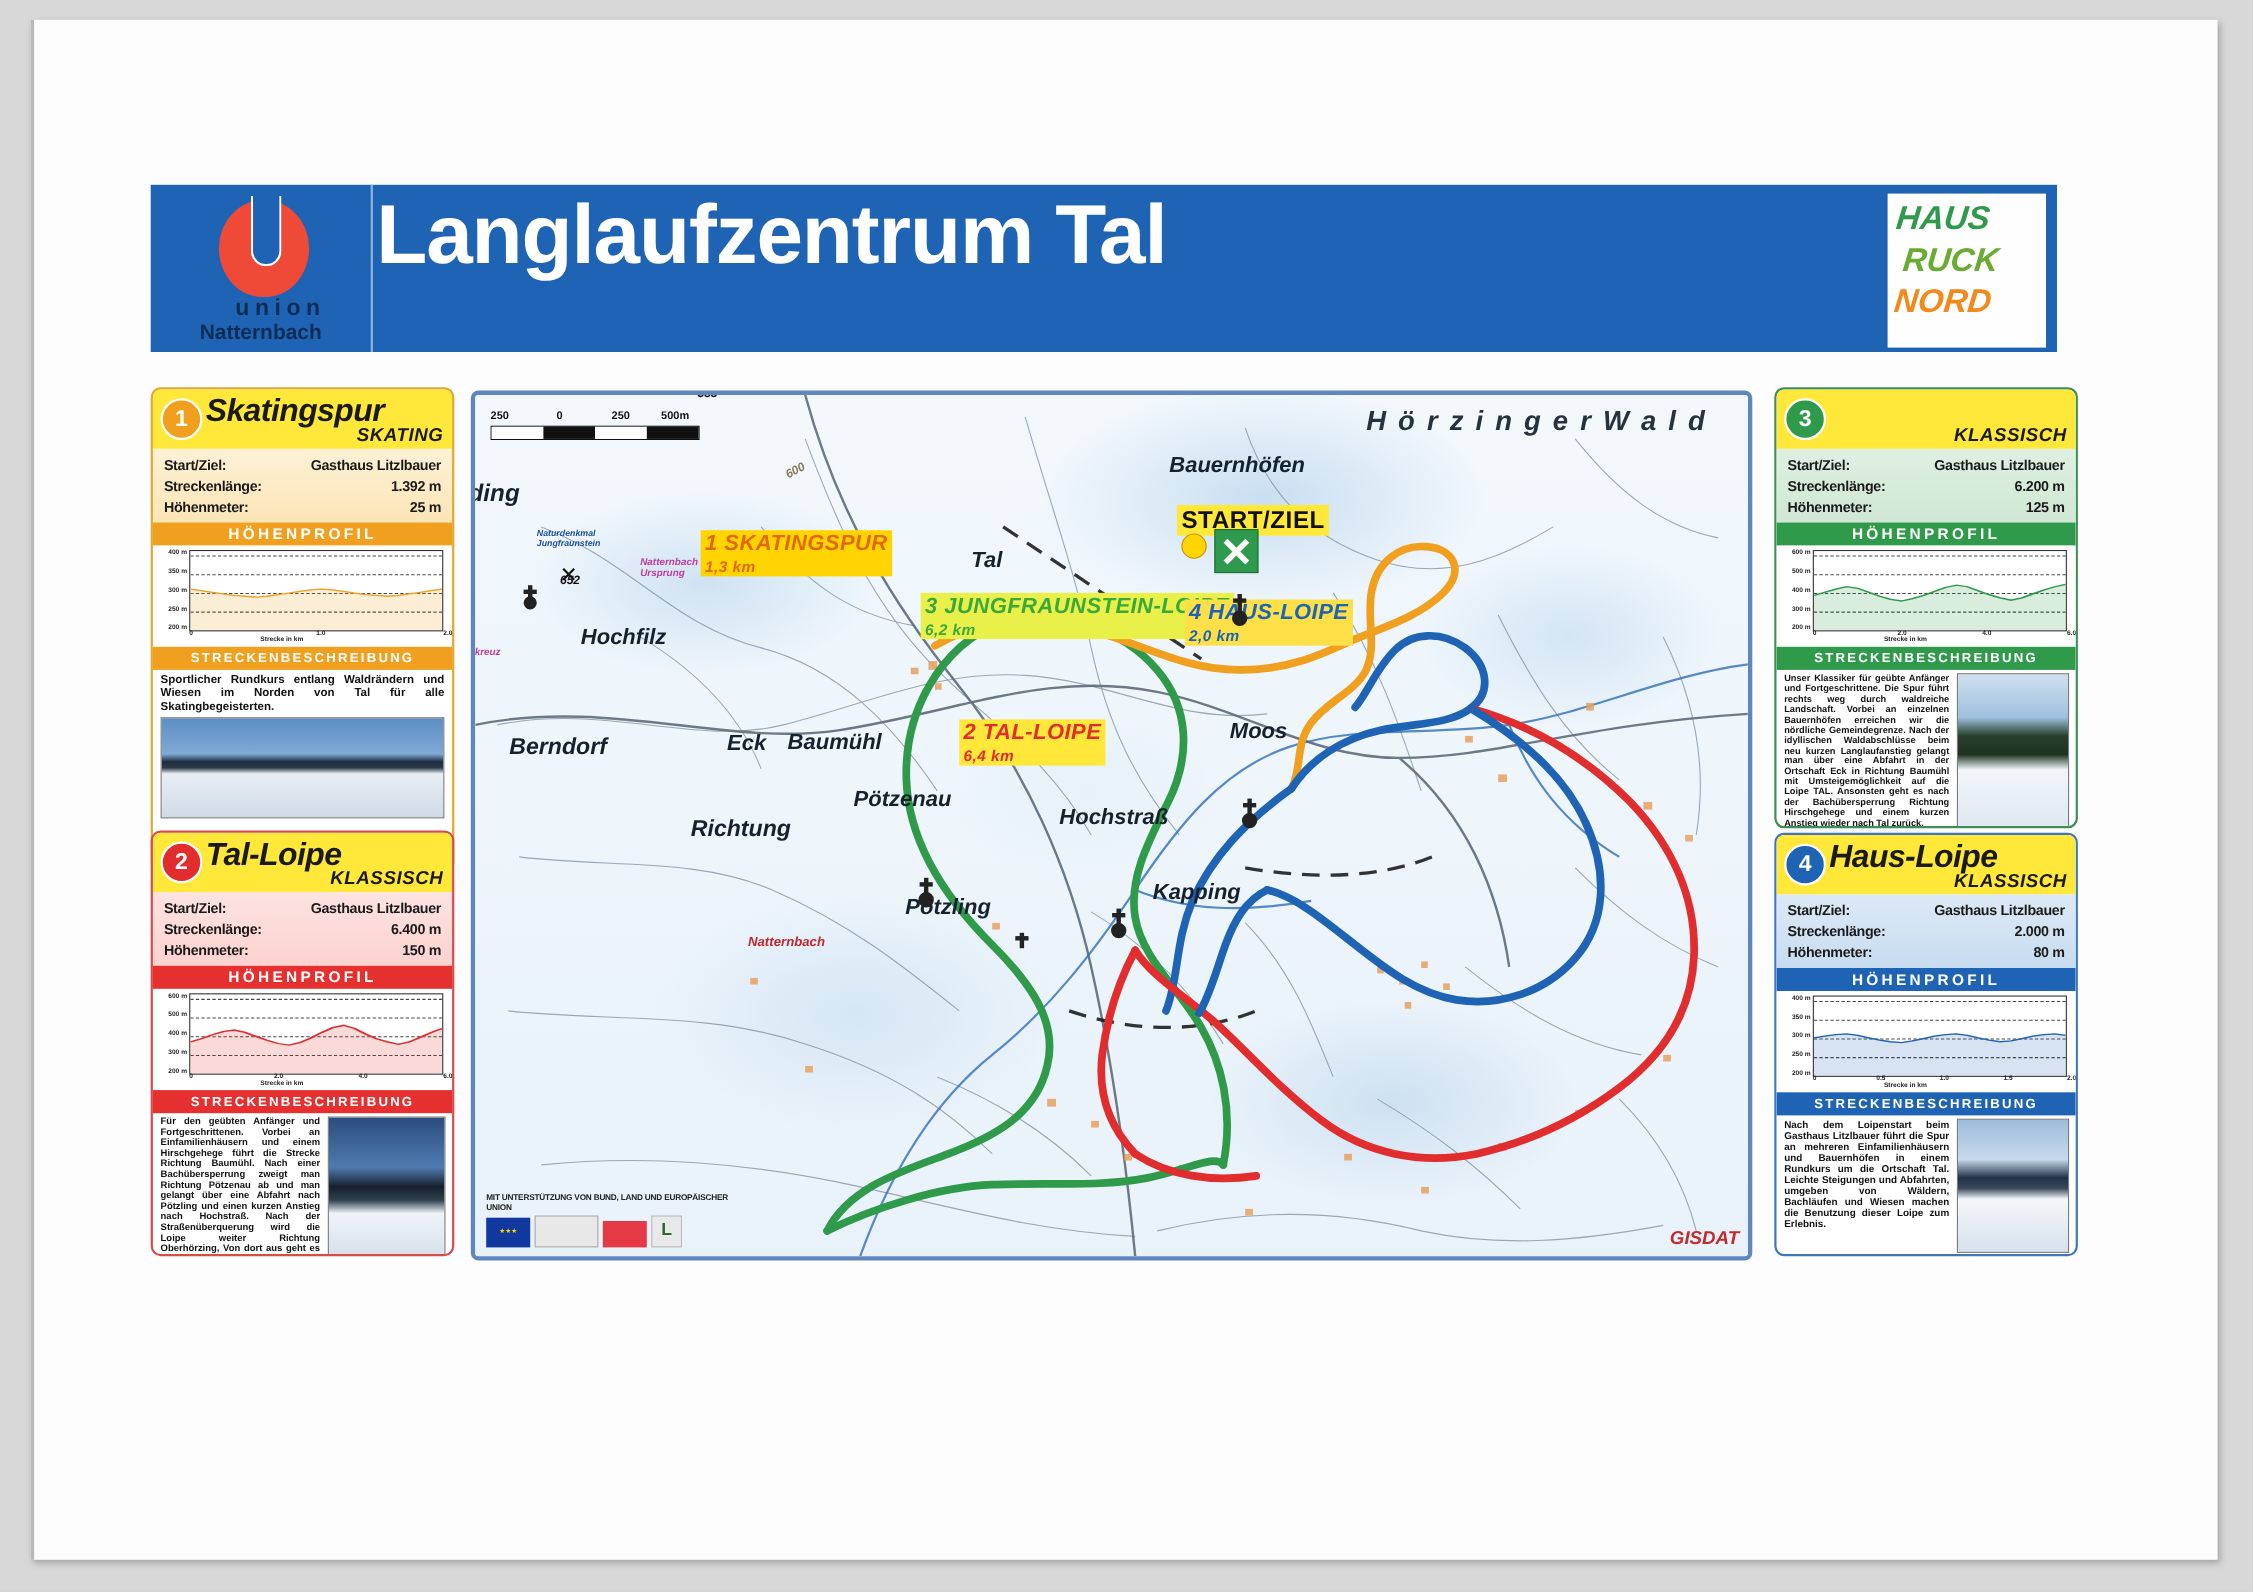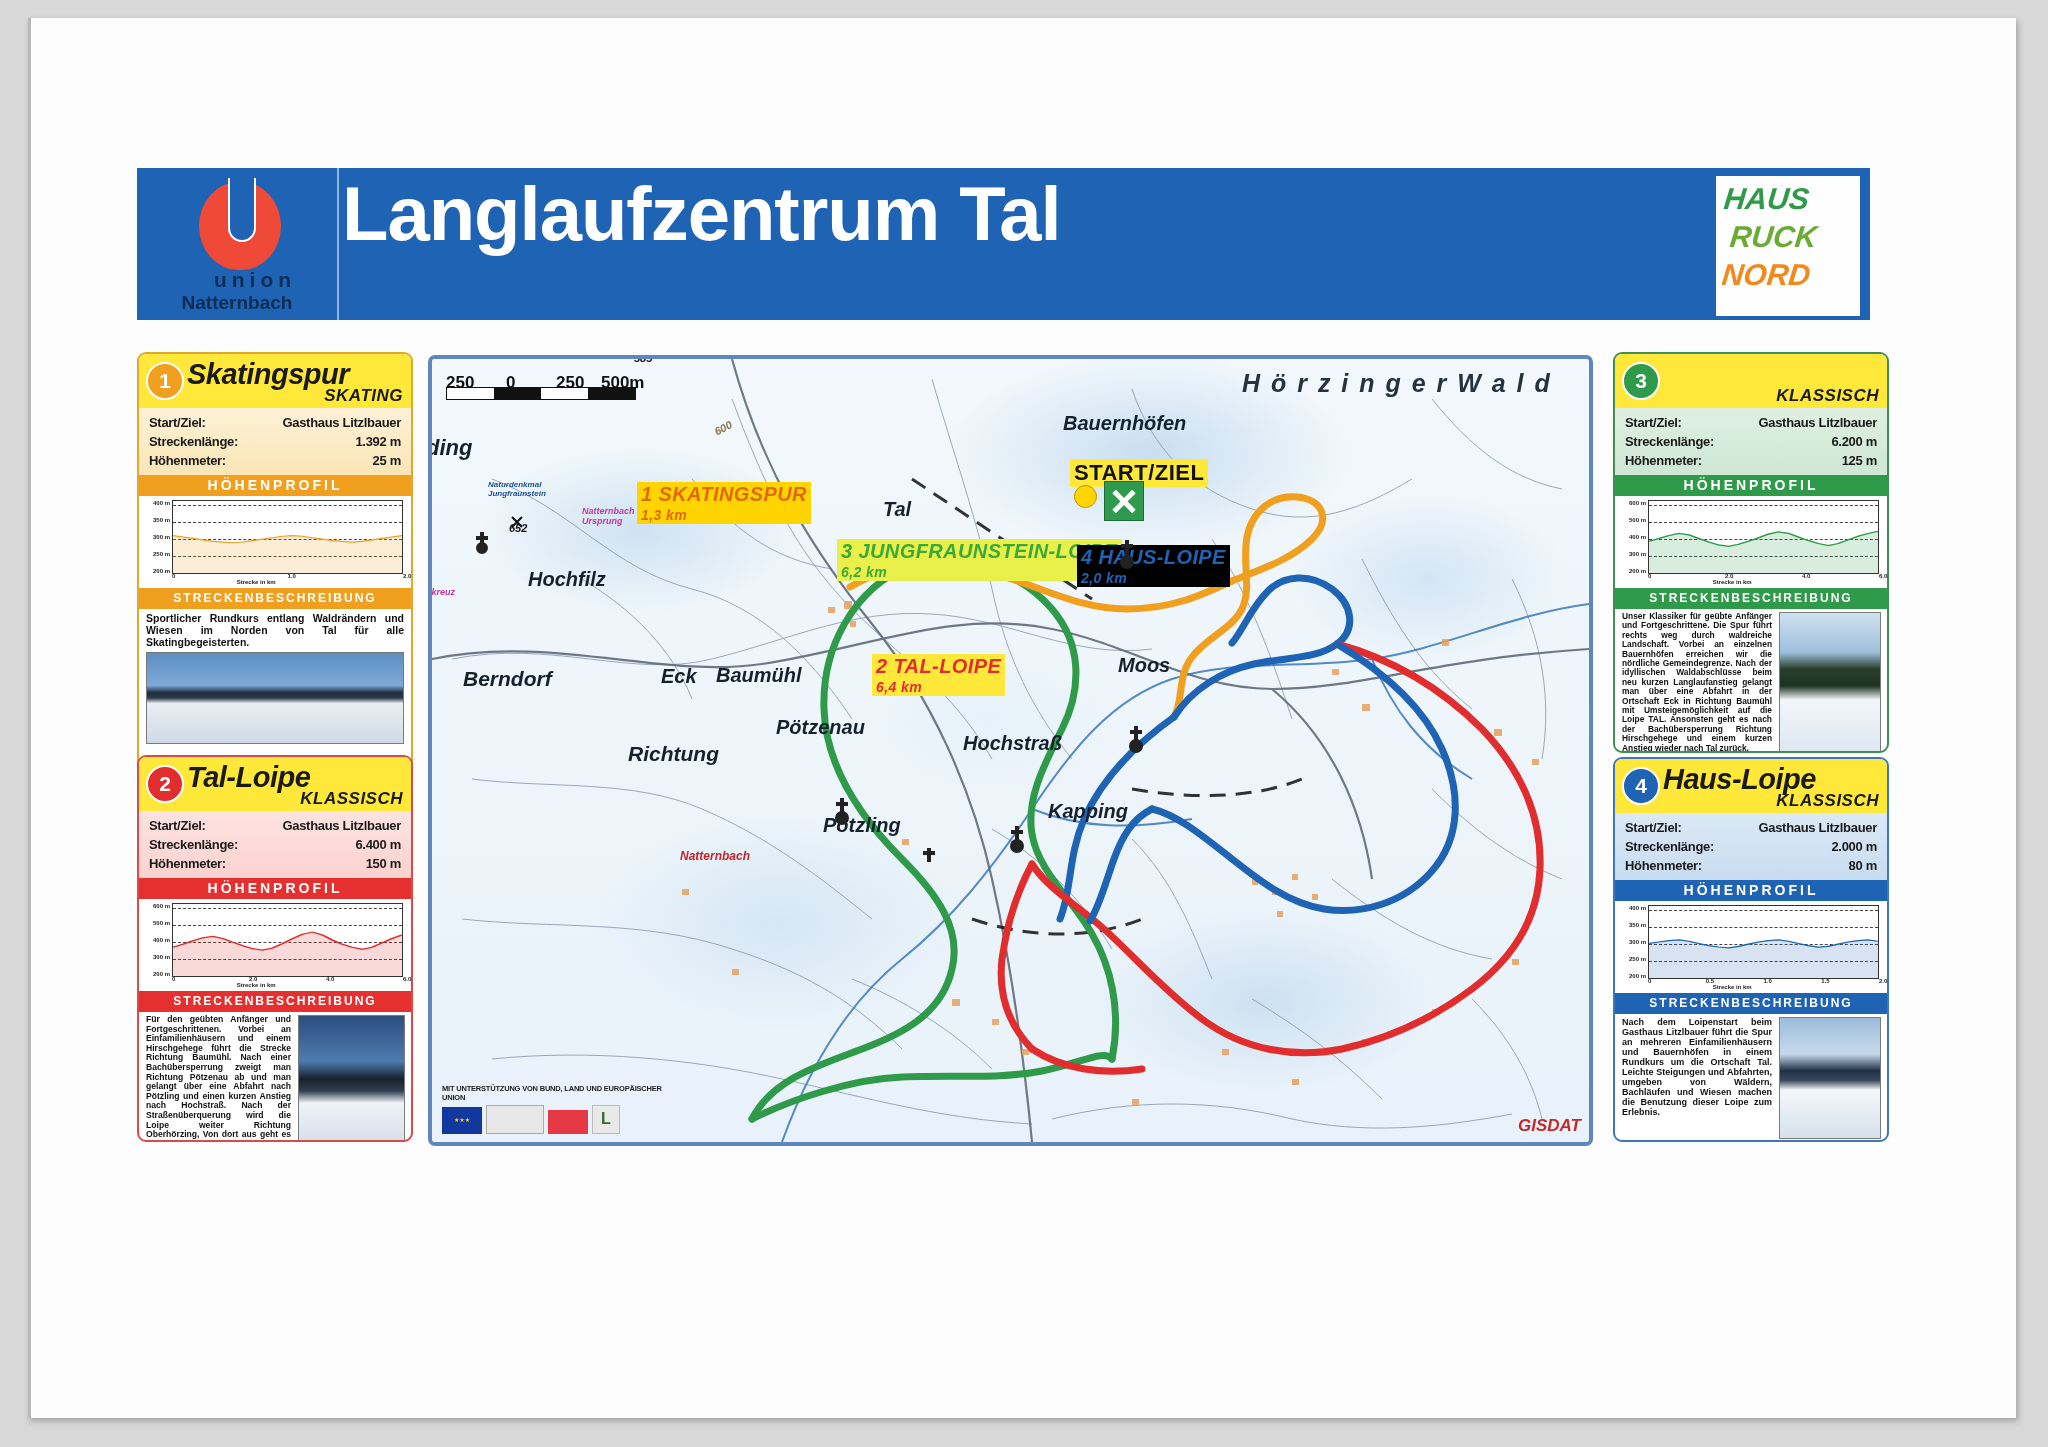--- a/index.html
+++ b/index.html
@@ -75,21 +75,21 @@
     background:
       radial-gradient(ellipse 230px 120px at 18% 22%, #cfe2f2 0%, rgba(207,226,242,0) 70%),
       radial-gradient(ellipse 280px 140px at 62% 12%, #c9def1 0%, rgba(201,222,241,0) 72%),
       radial-gradient(ellipse 200px 120px at 86% 28%, #d3e5f4 0%, rgba(211,229,244,0) 70%),
       radial-gradient(ellipse 260px 150px at 30% 72%, #d5e6f4 0%, rgba(213,230,244,0) 72%),
       radial-gradient(ellipse 240px 130px at 72% 82%, #cde1f1 0%, rgba(205,225,241,0) 72%),
       radial-gradient(ellipse 180px 110px at 48% 46%, #e6f1f9 0%, rgba(230,241,249,0) 72%),
       linear-gradient(#f2f8fc,#e9f2fa);}
   .scalebar{position:absolute;left:14px;top:14px;width:190px;}
   .scalebar .nums{position:relative;height:14px;}
-  .scalebar .nums span{position:absolute;font-size:17px;font-weight:bold;color:#111;}
+  .scalebar .nums span{position:absolute;font-size:10px;font-weight:bold;color:#111;}
   .scalebar .bar{position:relative;height:11px;border:1px solid #111;display:flex;}
   .scalebar .bar i{display:block;height:100%;flex:1;}
   .mlabel{position:absolute;font-style:italic;font-weight:bold;color:#16212e;white-space:nowrap;}
   .hl{position:absolute;white-space:nowrap;font-weight:bold;font-style:italic;padding:1px 4px;
       letter-spacing:.4px;}
   .hl .km{display:block;font-size:14px;margin-top:1px;}
   .startziel{position:absolute;}
   .sz-text{position:absolute;left:0;top:0;background:#ffe83a;color:#111;font-weight:bold;
            font-size:22px;padding:1px 4px;letter-spacing:.5px;}
   .sz-dot{position:absolute;left:4px;top:26px;width:21px;height:21px;border-radius:50%;background:#ffd400;
@@ -519,21 +519,21 @@
       <span class="km">1,3 km</span>
     </div>
     <div class="hl" style="left:405px;top:180px;background:#eaf04a;color:#3aa93a;font-size:20px;">
       <span>3 JUNGFRAUNSTEIN-LOIPE</span>
       <span class="km">6,2 km</span>
     </div>
     <div class="hl" style="left:440px;top:295px;background:#ffe83a;color:#e12d2d;font-size:20px;">
       <span>2 TAL-LOIPE</span>
       <span class="km">6,4 km</span>
     </div>
-    <div class="hl" style="left:645px;top:186px;background:#000000;color:#1f63b4;font-size:20px;">
+    <div class="hl" style="left:645px;top:186px;background:#fde047;color:#1f63b4;font-size:20px;">
       <span>4 HAUS-LOIPE</span>
       <span class="km">2,0 km</span>
     </div>
 
     <div class="startziel" style="left:638px;top:100px;width:180px;height:70px;">
       <div class="sz-text">START/ZIEL</div>
       <div class="sz-dot"></div>
       <div class="sz-x"></div>
     </div>
 

